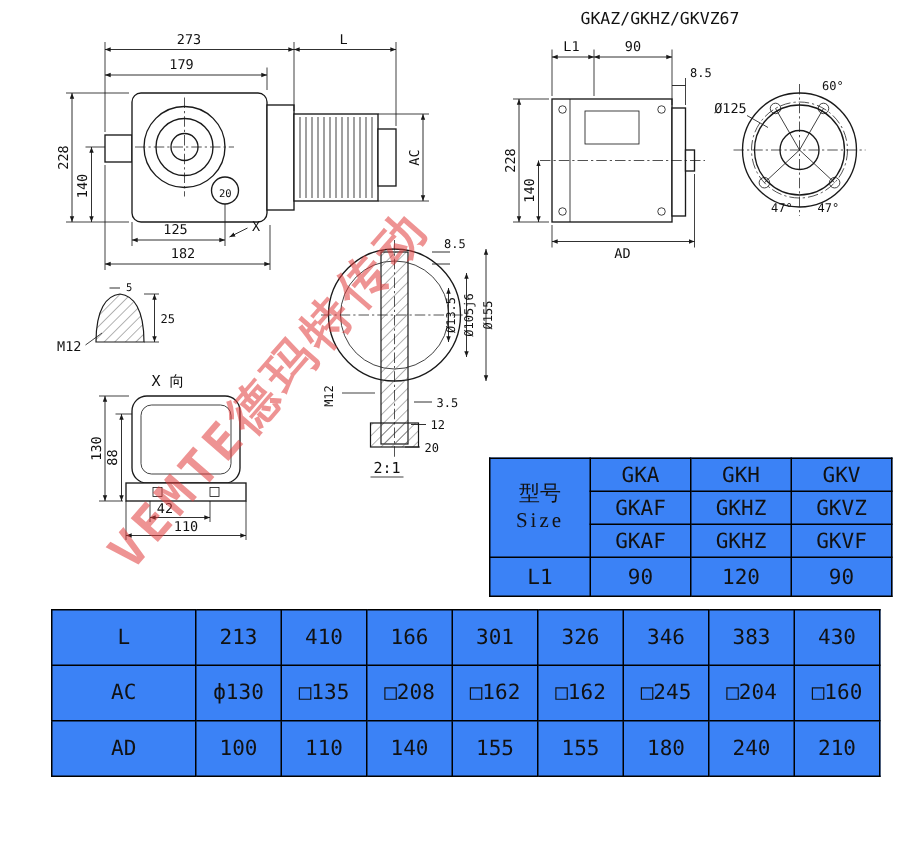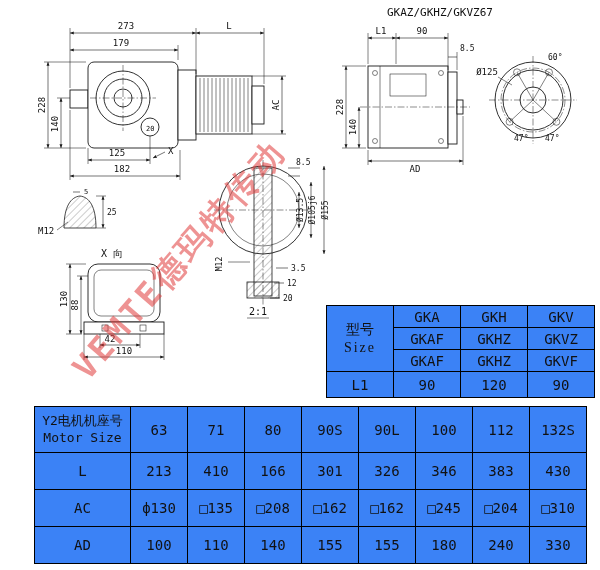--- a/index.html
+++ b/index.html
@@ -263,63 +263,49 @@
         <col>
         <col>
         <col>
         <col>
         <col>
         <col>
         <col>
         <col>
     </colgroup>
     <tbody>
-        <tr class="hdrrow">
-      <td class="hdrcell">
-        <div>Y2电机机座号</div>
-        <div>Motor Size</div>
-      </td>
-      <td>63</td>
-      <td>71</td>
-      <td>80</td>
-      <td>90S</td>
-      <td>90L</td>
-      <td>100</td>
-      <td>112</td>
-      <td>132S</td>
-    </tr>
     <tr>
       <td>L</td>
       <td>213</td>
       <td>410</td>
       <td>166</td>
       <td>301</td>
       <td>326</td>
       <td>346</td>
       <td>383</td>
       <td>430</td>
     </tr>
     <tr>
       <td>AC</td>
       <td>ф130</td>
       <td>□135</td>
       <td>□208</td>
       <td>□162</td>
       <td>□162</td>
       <td>□245</td>
       <td>□204</td>
-      <td>□310</td>
+      <td>□160</td>
     </tr>
     <tr>
       <td>AD</td>
       <td>100</td>
       <td>110</td>
       <td>140</td>
       <td>155</td>
       <td>155</td>
       <td>180</td>
       <td>240</td>
-      <td>330</td>
+      <td>210</td>
     </tr>
   </tbody>
     </table>
 
 </div>
 
 </body></html>

